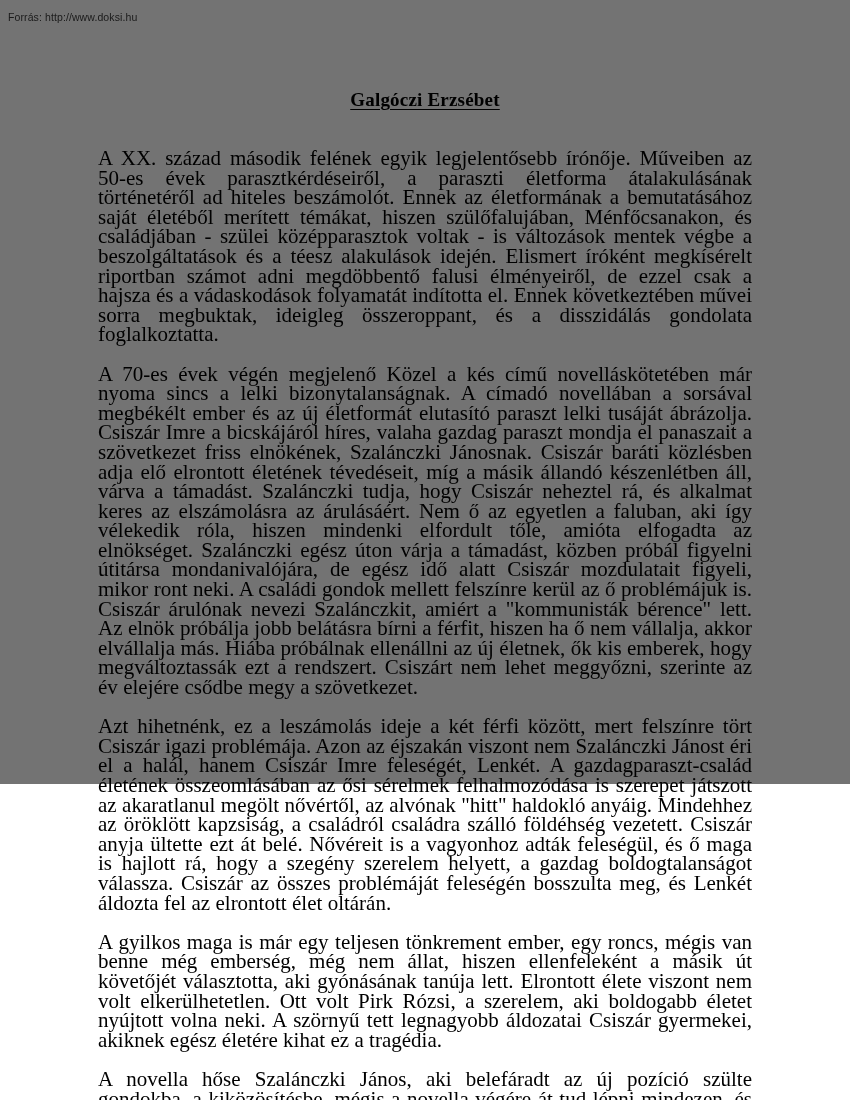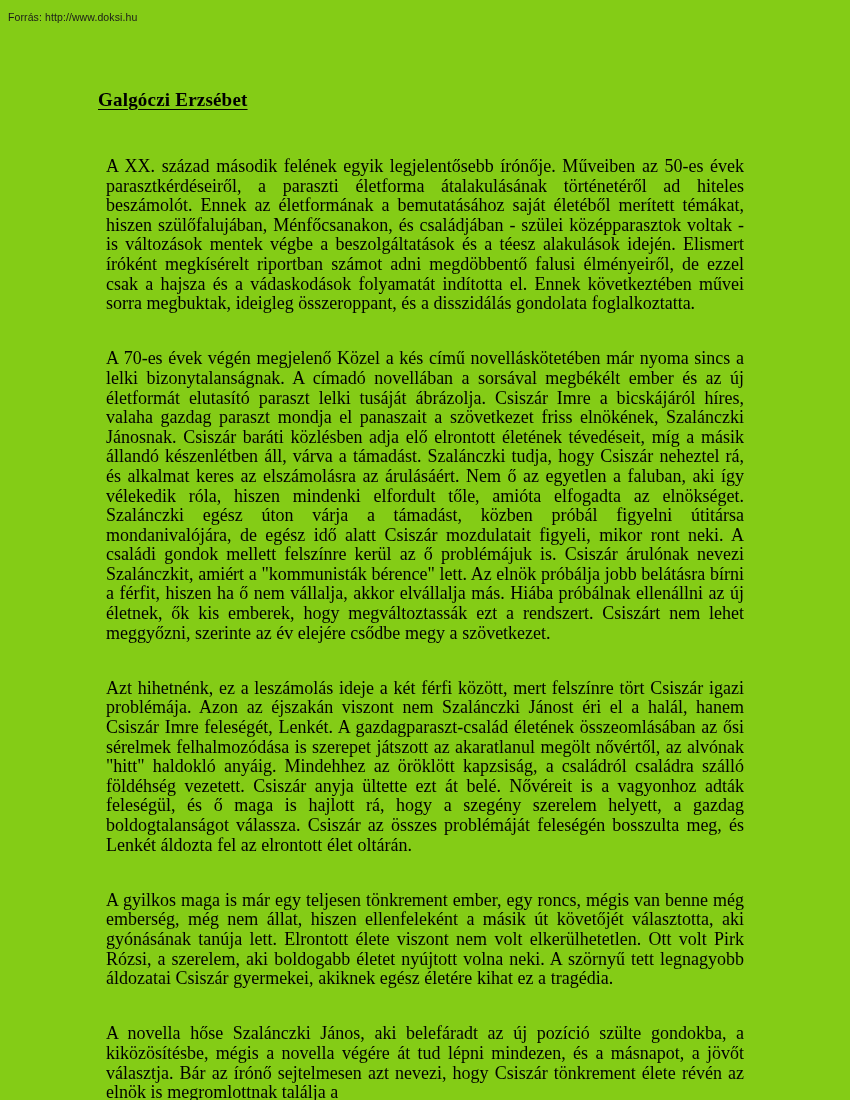--- a/index.html
+++ b/index.html
@@ -11,59 +11,60 @@
     width: 850px;
     height: 1100px;
     font-family: "Liberation Serif", "DejaVu Serif", serif;
     color: #000000;
     overflow: hidden;
     position: relative;
   }
   .page {
     position: relative;
     width: 850px;
-    height: 1100px;
-    background: #84cc16;
+    height: 784px;
+    background: #737373;
     box-sizing: border-box;
   }
   .source-header {
     position: absolute;
     top: 11px;
     left: 8px;
     font-family: "Liberation Sans", "DejaVu Sans", sans-serif;
     font-size: 10.5px;
     line-height: 13px;
     color: #1a1a1a;
     letter-spacing: 0.1px;
     white-space: nowrap;
   }
   .content {
     position: absolute;
     left: 98px;
     top: 88px;
     width: 654px;
   }
   .doc-title {
+    text-align: center;
     font-size: 19px;
     font-weight: bold;
     line-height: 24px;
     margin: 0 0 0 0;
     padding: 0;
     letter-spacing: 0.2px;
   }
   .doc-title .title-text {
     text-decoration: underline;
     text-underline-offset: 3px;
   }
   .body-para {
-    font-size: 18px;
+    font-size: 21px;
     line-height: 19.6px;
     text-align: justify;
     text-justify: inter-word;
-    margin: 8px;
+    margin: 0;
     padding: 0;
     hyphens: none;
     word-spacing: 0.1px;
   }
   .para-gap {
     height: 19.6px;
   }
   .spacer-title-body {
     height: 37px;
   }

